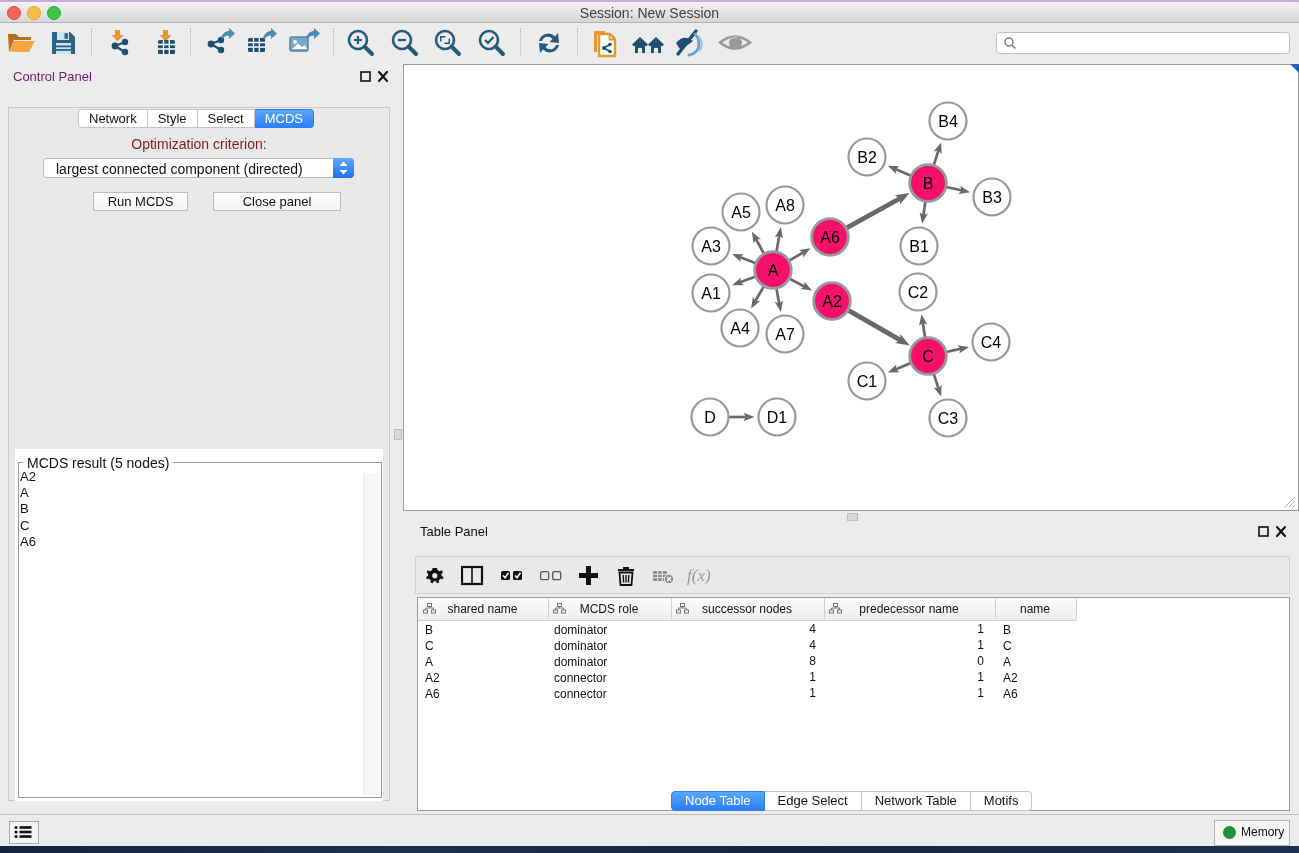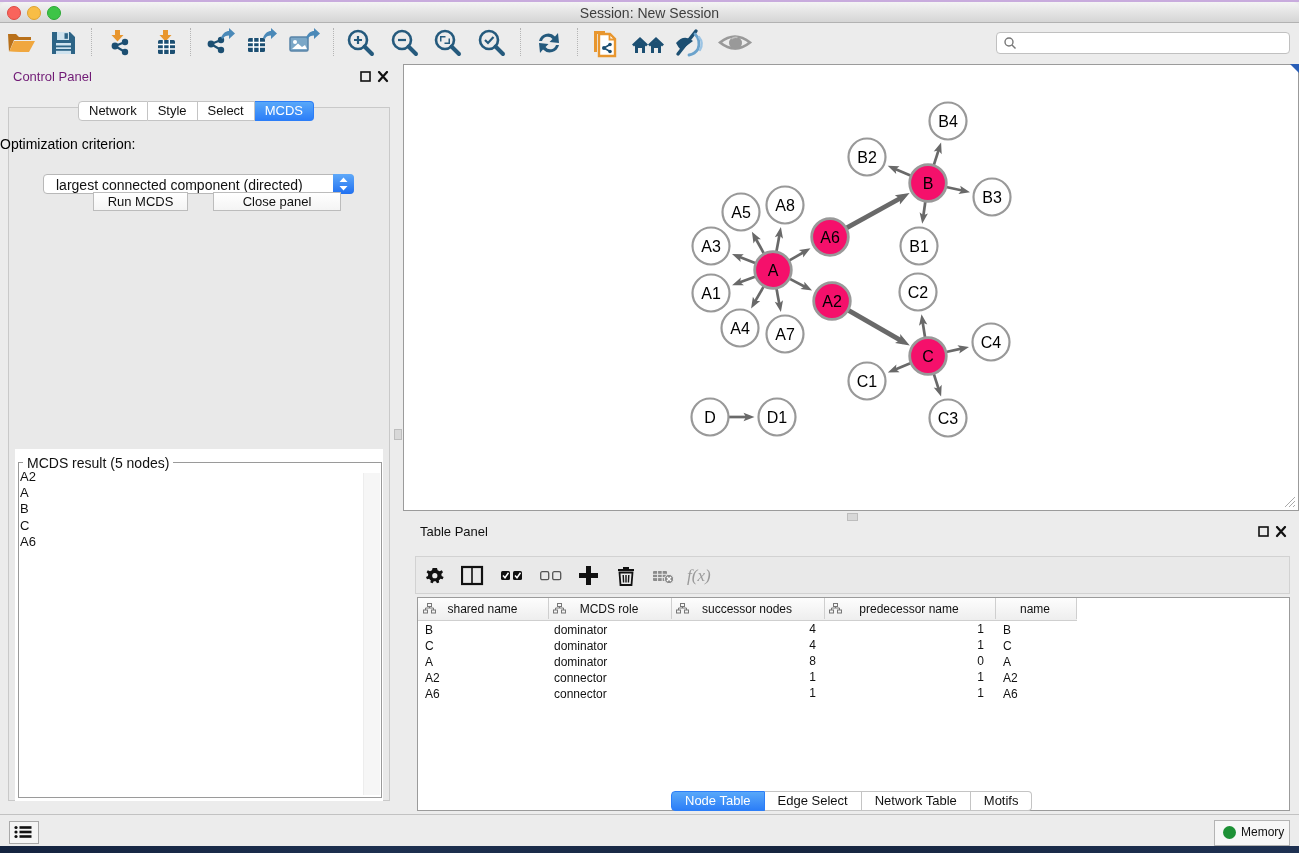--- a/index.html
+++ b/index.html
@@ -12,27 +12,27 @@
 #titlebar .t3{left:47px;background:#3ec447;border:.5px solid #2ca835;}
 #title-text{left:0;width:1299px;top:3px;text-align:center;font-size:14px;color:#3e3e3e;}
 #toolbar{left:0;top:25px;width:1299px;height:37px;background:#ececec;}
 .sep{top:3px;width:0;height:28px;border-left:1px dotted #b5b5b5;}
 #searchbox{left:996px;top:32px;width:292px;height:20px;background:#fff;border:1px solid #c0c0c0;border-radius:4px;}
 
 #cp-title{left:13px;top:69px;font-size:13px;color:#701a75;}
 #cp-sub{left:8px;top:107px;width:382px;height:694px;background:#e9e9e9;border:1px solid #c9c9c9;box-sizing:border-box;}
 #cp-white{left:15px;top:449px;width:368px;height:352px;background:#fff;}
 .tabs{display:flex;height:20px;}
-#cp-tabs{left:78px;top:101px;}
+#cp-tabs{left:78px;top:108px;align-items:center;}
 .tab{font-size:13px;line-height:17px;padding:0 10px;background:#fff;border:1px solid #c4c4c4;border-left:none;color:#111;text-align:center;}
 .tab.first{border-left:1px solid #c4c4c4;border-radius:4px 0 0 4px;}
 .tab.last{border-radius:0 4px 4px 0;}
 .tab.sel{background:linear-gradient(#59a8f9,#2c7ef8);color:#fff;border-color:#2c7ef8;}
-#opt-label{left:0;top:136px;width:398px;text-align:left;font-size:14px;color:#000000;}
-#combo{left:43px;top:158px;width:311px;height:20px;background:#fff;border:1px solid #b8b8b8;border-radius:4px;box-sizing:border-box;margin-top:16px;}
+#opt-label{left:0;top:136px;width:398px;text-align:center;font-size:14px;color:#7f1d1d;}
+#combo{left:43px;top:158px;width:311px;height:20px;background:#fff;border:1px solid #b8b8b8;border-radius:4px;box-sizing:border-box;}
 #combo .txt{position:absolute;left:12px;top:2px;font-size:14px;color:#111;}
 #combo .cap{position:absolute;right:-1px;top:-1px;width:21px;height:20px;background:linear-gradient(#5fa9f9,#2070f1);border-radius:0 4px 4px 0;}
 .btn{background:linear-gradient(#ffffff,#f4f4f4);border:1px solid #bcbcbc;border-radius:0;font-size:13px;color:#111;text-align:center;line-height:17px;box-sizing:border-box;}
 #btn-run{left:93px;top:192px;width:95px;height:19px;}
 #btn-close{left:213px;top:192px;width:128px;height:19px;}
 #mcds-box{left:18px;top:462px;width:362px;height:334px;border:1px solid #9a9a9a;}
 #mcds-title{left:23px;top:455px;background:#fff;padding:0 4px;font-size:14px;color:#111;}
 #mcds-list{left:20px;top:469px;font-size:13px;color:#111;line-height:16.2px;}
 #mcds-scroll{left:363px;top:473px;width:16px;height:322px;background:#f6f6f6;border-left:1px solid #ededed;}
 

